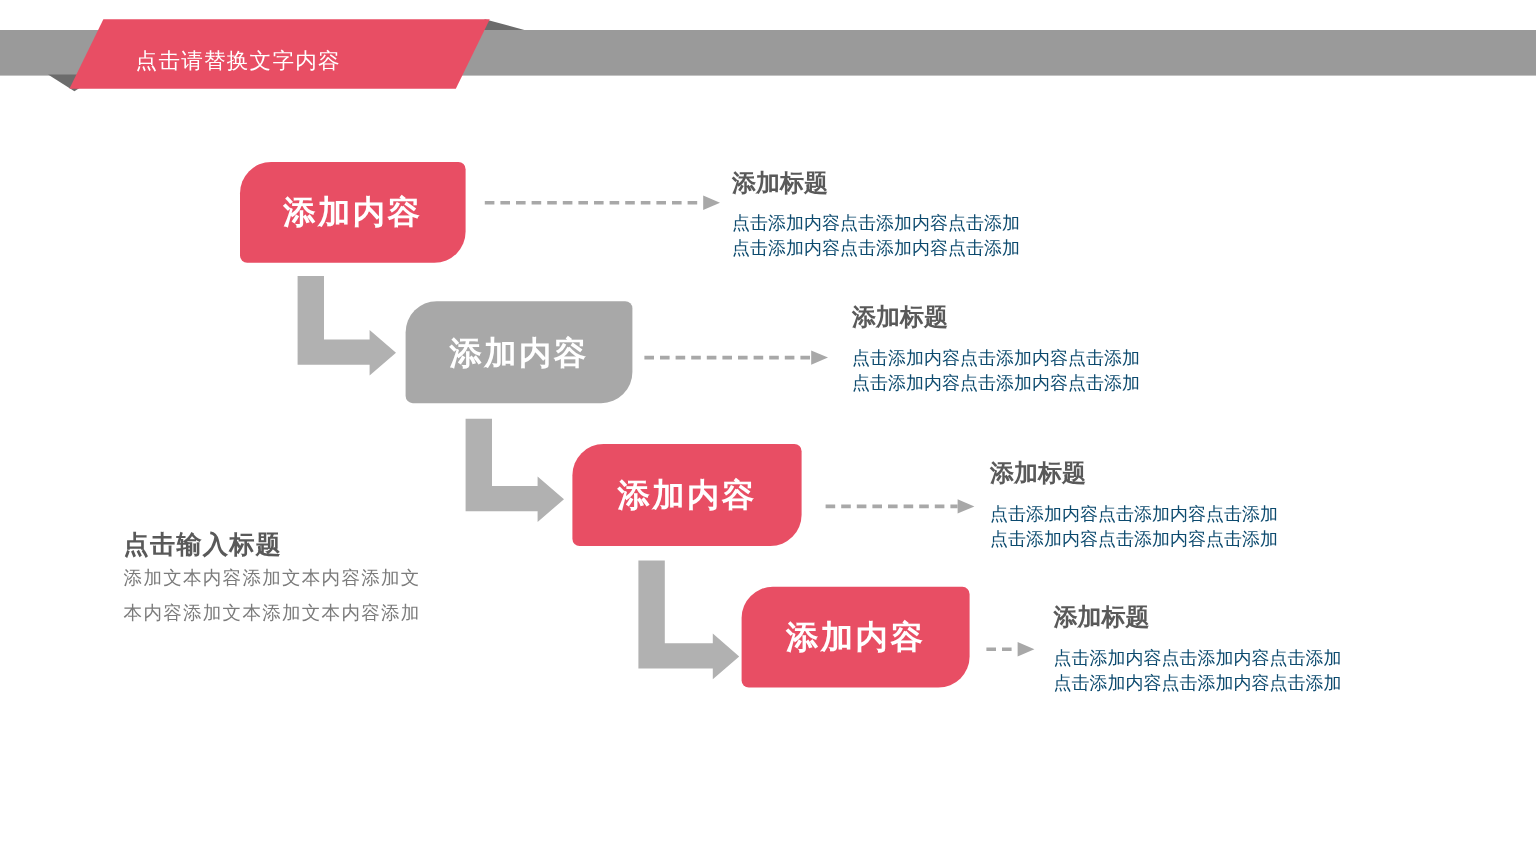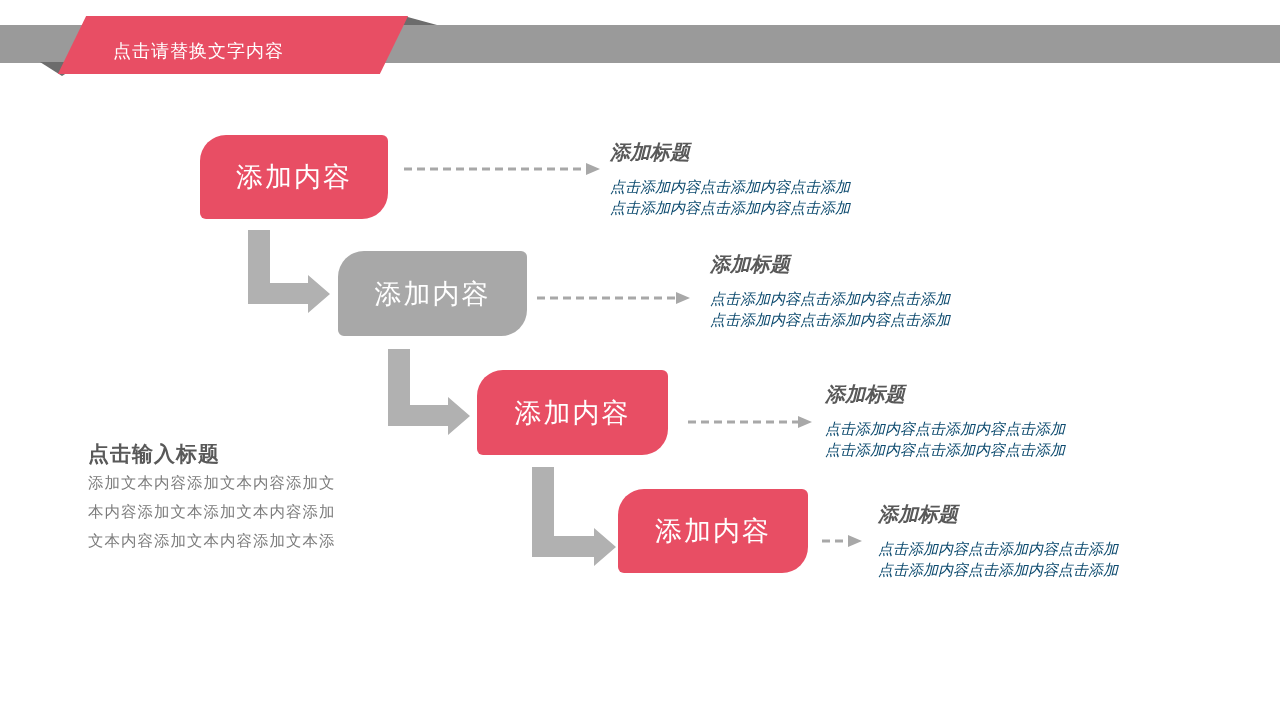--- a/index.html
+++ b/index.html
@@ -16,40 +16,40 @@
     transform:skewX(-26deg);
   }
   .banner-fold{position:absolute;left:0;top:0;pointer-events:none;}
   .banner-label{
     position:absolute;left:113px;top:39px;width:260px;
     color:#ffffff;font-size:18px;letter-spacing:1px;white-space:nowrap;
   }
   
   .flow-box{
     position:absolute;display:flex;align-items:center;justify-content:center;
-    border-radius:26px 6px;color:#ffffff;font-size:27px;font-weight:normal;letter-spacing:2px;
+    border-radius:26px 6px;color:#ffffff;font-size:27px;font-weight:bold;letter-spacing:2px;
   }
   .box-pink{background:#e84e64;}
   .box-gray{background:#a8a8a8;}
   .box1{left:200px;top:135px;width:188px;height:84px;}
   .box2{left:338px;top:251px;width:189px;height:85px;}
   .box3{left:477px;top:370px;width:191px;height:85px;}
   .box4{left:618px;top:489px;width:190px;height:84px;}
   
   .connectors{position:absolute;left:0;top:0;width:1280px;height:720px;pointer-events:none;}
   
-  .step-text{position:absolute;font-style:italic;}
+  .step-text{position:absolute;}
   .step-title{font-size:20px;font-weight:bold;color:#595959;white-space:nowrap;}
   .step-body{margin-top:10px;font-size:15px;line-height:21px;color:#0c4a6e;white-space:nowrap;}
   .g1{left:610px;top:139px;}
   .g2{left:710px;top:251px;}
   .g3{left:825px;top:381px;}
   .g4{left:878px;top:501px;}
   
-  .left-block{position:absolute;left:88px;top:440px;width:290px;}
+  .left-block{position:absolute;left:103px;top:440px;width:290px;}
   .left-title{font-size:21px;font-weight:bold;color:#595959;letter-spacing:1px;}
   .left-body{font-size:15.5px;line-height:29px;color:#7b7b7b;letter-spacing:1px;}
 </style>
 </head>
 <body>
 
 <div class="slide">
 
   <div class="banner-bar"></div>
   <svg class="banner-fold" width="1280" height="90" viewBox="0 0 1280 90">
@@ -115,17 +115,16 @@
       <div>点击添加内容点击添加内容点击添加</div>
       <div>点击添加内容点击添加内容点击添加</div>
     </div>
   </div>
 
   <div class="left-block">
     <div class="left-title">点击输入标题</div>
     <div class="left-body">
       <div>添加文本内容添加文本内容添加文</div>
       <div>本内容添加文本添加文本内容添加</div>
-      <div>文本内容添加文本内容添加文本添</div>
     </div>
   </div>
 
 </div>
 
 </body></html>

